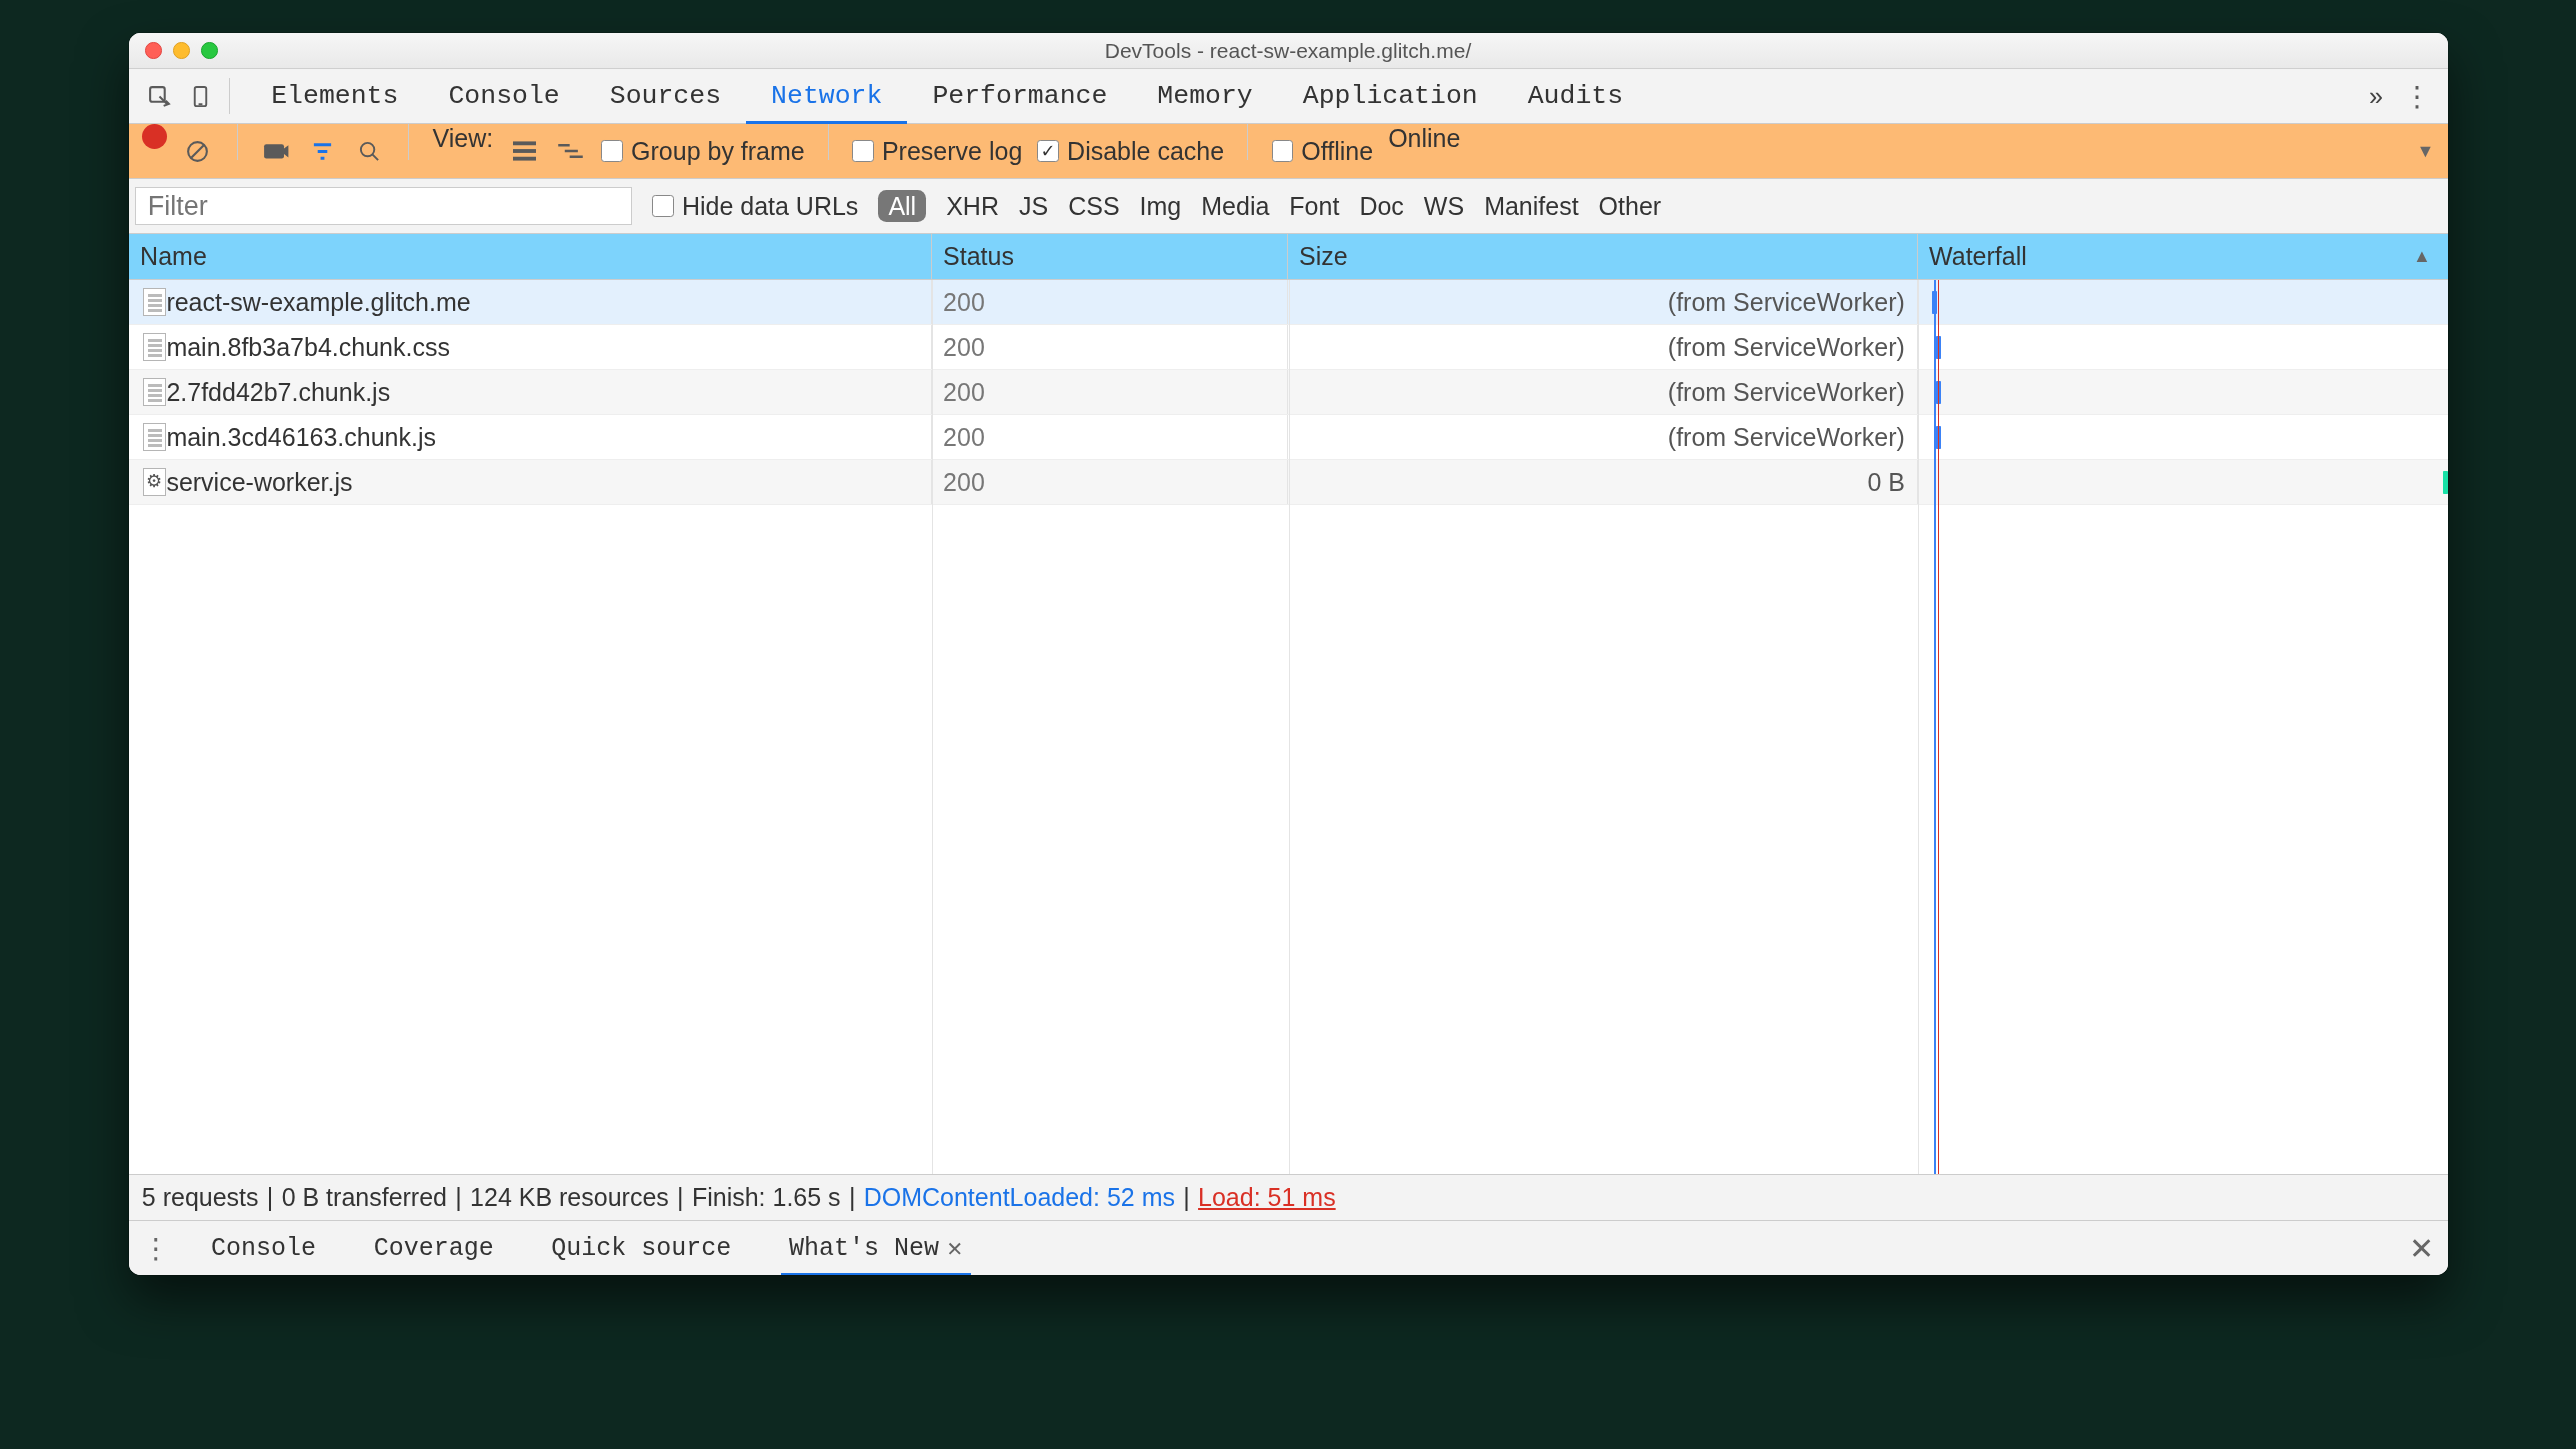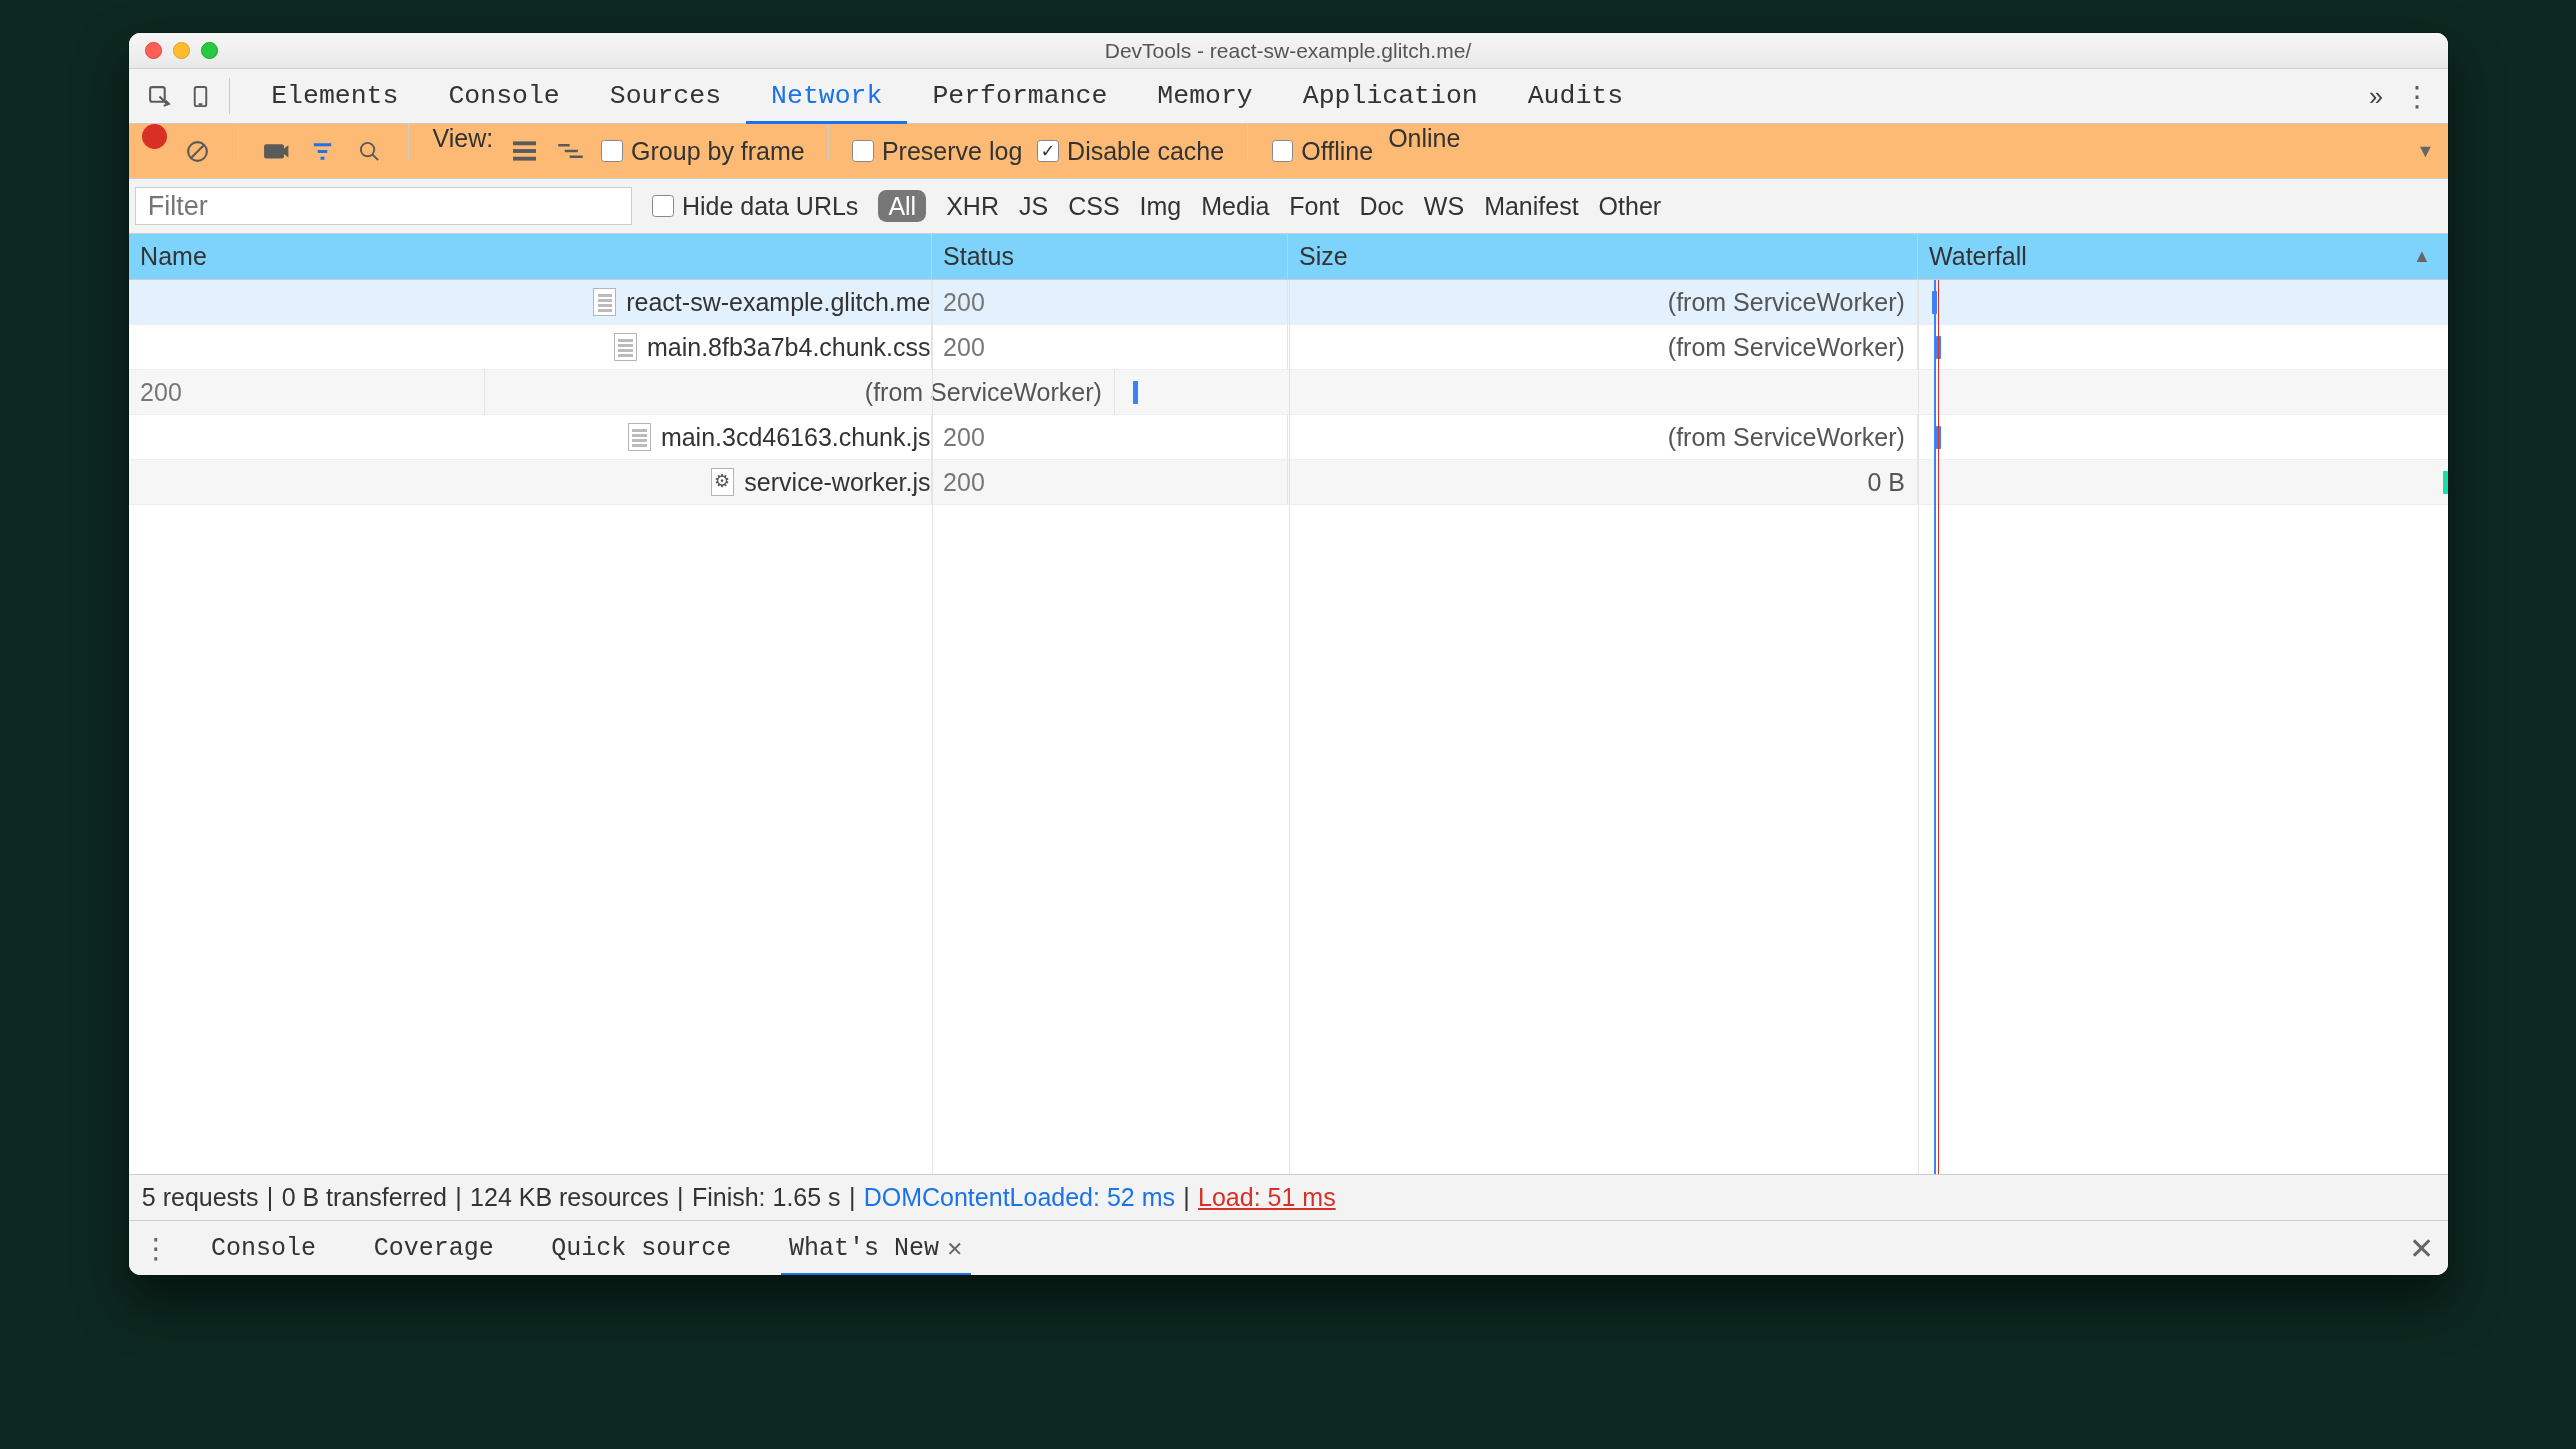--- a/index.html
+++ b/index.html
@@ -101,21 +101,21 @@
   }
   .col-name{flex:0 0 803px;padding-left:11.6px;border-right:0.8px solid #ccc;height:100%;display:flex;align-items:center;}
   .col-status{flex:0 0 356px;padding-left:11.6px;border-right:0.8px solid #ccc;height:100%;display:flex;align-items:center;}
   .col-size{flex:0 0 630px;padding-left:11.6px;border-right:0.8px solid #ccc;height:100%;display:flex;align-items:center;}
   .col-wf{flex:1;padding-left:11.6px;height:100%;display:flex;align-items:center;justify-content:space-between;padding-right:16.6px;}
   
   .grid{flex:1;overflow:auto;position:relative;}
   .row{height:45px;display:flex;align-items:center;font-size:25px;border-bottom:0.8px solid #eee;}
   .row:nth-child(odd){background:#f6f6f6;}
   .row.selected{background:#e3f0fd;}
-  .row .col-name{border-right:0.8px solid #e4e4e4;gap:10px;justify-content:flex-end;}
+  .row .col-name{border-right:0.8px solid #e4e4e4;}
   .row .col-status{border-right:0.8px solid #e4e4e4;color:#777;}
   .row .col-size{border-right:0.8px solid #e4e4e4;justify-content:flex-end;padding-right:11.6px;color:#555;}
   .row .col-wf{position:relative;}
   .file-ic{width:23px;height:28px;border:1.7px solid #b5b5b5;background:#fff;position:relative;margin-left:3.3px;}
   .file-ic.gear::after{content:"⚙";position:absolute;left:1.7px;top:0.8px;font-size:18px;color:#555;}
   .file-ic.doc::before{content:"";position:absolute;left:3.3px;top:5px;right:3.3px;height:2.5px;background:#bbb;box-shadow:0 5px 0 #bbb,0 10px 0 #bbb,0 15px 0 #bbb;}
   
   .wf-bar{height:23px;width:5px;background:#3b82f6;border-radius:0.8px;margin-left:3.3px;}
   
   .statusbar{
@@ -295,20 +295,24 @@
             <span class="file-ic doc"></span>
             <span>main.8fb3a7b4.chunk.css</span>
           </div>
           <div class="col-status">200</div>
           <div class="col-size">(from ServiceWorker)</div>
           <div class="col-wf">
             <div class="wf-bar" style="margin-left:6.6px;"></div>
           </div>
         </div>
         <div class="row">
+          <div class="col-name">
+            <span class="file-ic doc"></span>
+            <span>2.7fdd42b7.chunk.js</span>
+          </div>
           <div class="col-status">200</div>
           <div class="col-size">(from ServiceWorker)</div>
           <div class="col-wf">
             <div class="wf-bar" style="margin-left:6.6px;"></div>
           </div>
         </div>
         <div class="row">
           <div class="col-name">
             <span class="file-ic doc"></span>
             <span>main.3cd46163.chunk.js</span>

